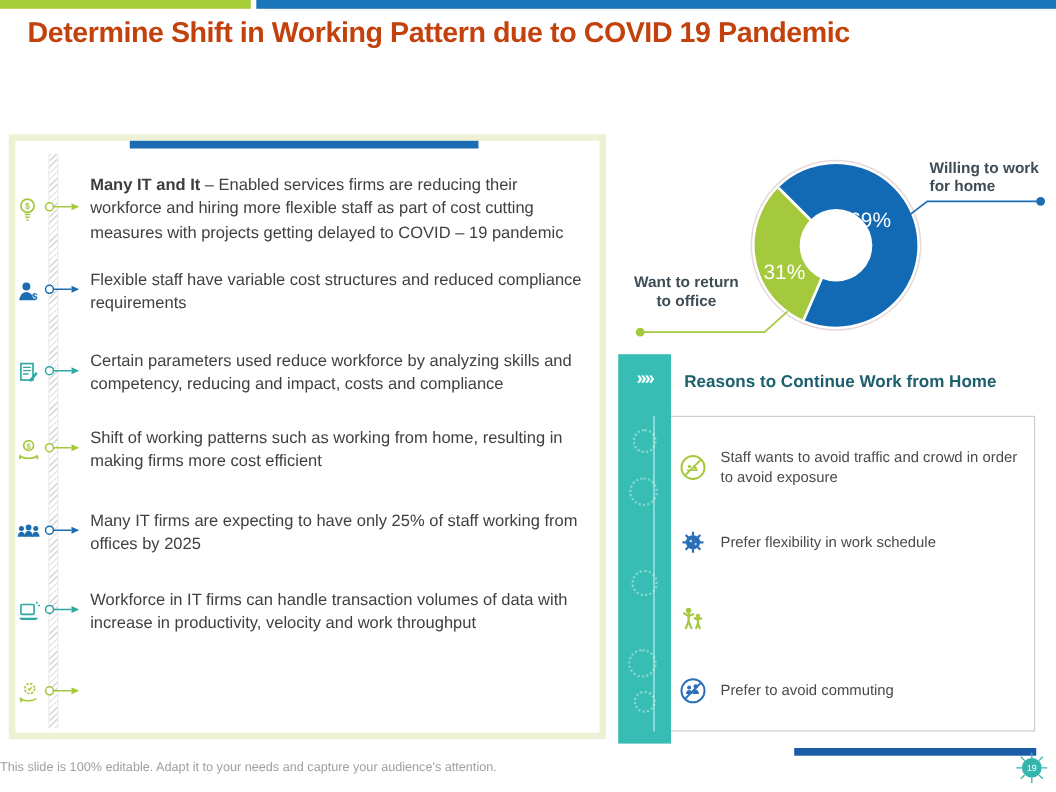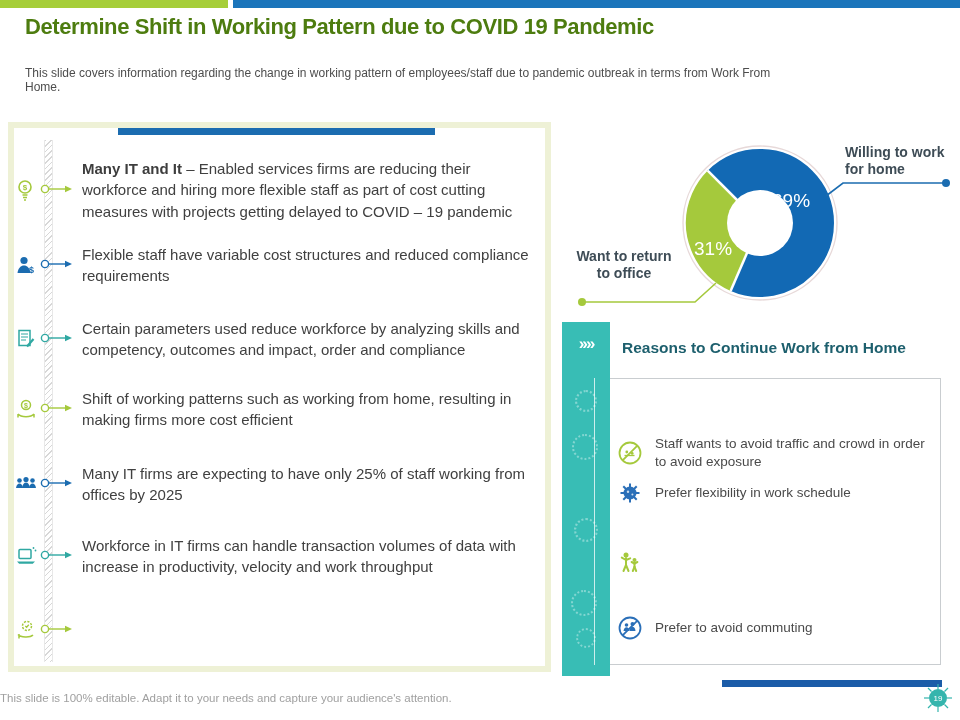--- a/index.html
+++ b/index.html
@@ -3,22 +3,22 @@
 <meta charset="utf-8">
 <style>
   * { margin:0; padding:0; box-sizing:border-box; }
   body { font-family:"Liberation Sans", sans-serif; background:#fff; }
   .slide { position:relative; width:960px; height:720px; background:#fff; overflow:hidden; }
 
   
   .bar-green { position:absolute; left:0; top:0; width:228px; height:8px; background:#a6ce39; }
   .bar-blue  { position:absolute; left:233px; top:0; width:727px; height:8px; background:#1b75bb; }
 
-  .title { position:absolute; left:25px; top:14px; width:900px; font-size:22px; font-weight:bold;
-           color:#4d7c0f; letter-spacing:-0.4px; }
+  .title { position:absolute; left:25px; top:14px; width:900px; font-size:26px; font-weight:bold;
+           color:#c2410c; letter-spacing:-0.4px; }
   .subtitle { position:absolute; left:25px; top:66px; width:780px; font-size:12px; color:#4d4d4d; }
 
   
   .panel { position:absolute; left:8px; top:122px; width:543px; height:550px;
            background:#fff; border:6px solid #eef1d6; }
   .panel-accent { position:absolute; left:118px; top:128px; width:317px; height:7px; background:#1b6cb0; z-index:2; }
   .hatch { position:absolute; left:44px; top:140px; width:9px; height:522px;
            background:repeating-linear-gradient(135deg,#d7d7d7 0,#d7d7d7 1px,transparent 1px,transparent 4px);
            border-left:1px solid #e8e8e8; border-right:1px solid #e8e8e8; }
   .prow { position:absolute; left:12px; display:flex; align-items:center; }
@@ -46,38 +46,37 @@
   .chevrons { position:absolute; left:0; top:12px; width:100%; text-align:center; color:#fff;
               font-size:17px; font-weight:bold; letter-spacing:-2px; }
   .vwm { position:absolute; border:2px dotted rgba(255,255,255,.38); border-radius:50%; }
   .card-edge { position:absolute; left:594px; top:378px; width:1px; height:287px;
                background:rgba(255,255,255,.75); z-index:3; }
   .reasons-header { position:absolute; left:622px; top:339px; width:320px; font-size:15.5px;
                     font-weight:bold; color:#1d5f6d; z-index:2; }
   .reason { position:absolute; left:22px; width:312px; height:40px; display:flex; align-items:center; }
   .reason .ric { flex:0 0 26px; margin-right:12px; display:flex; }
   .reason .rtxt { font-size:13.5px; color:#4a4a4a; line-height:1.35; }
-  .q1 { top:26px;margin-top:28px; } .q2 { top:94px; } .q3 { top:164px; } .q4 { top:229px; }
+  .q1 { top:26px; } .q2 { top:94px; } .q3 { top:164px; } .q4 { top:229px; }
 
   
   .footer-text { position:absolute; left:0; top:692px; width:100%; 
                  font-size:11.5px; color:#a0a0a0; }
   .bottom-bar { position:absolute; left:722px; top:680px; width:220px; height:7px; background:#1b5ca8; }
   .badge { position:absolute; left:922px; top:682px; }
 </style>
 </head>
 <body>
 
 <div class="slide">
 
   <div class="bar-green"></div>
   <div class="bar-blue"></div>
 
   <div class="title">Determine Shift in Working Pattern due to COVID 19 Pandemic</div>
-  <div class="subtitle">This slide covers information regarding the change in working pattern of employees/staff due to pandemic outbreak in terms from Work From Home.</div>
 
   <div class="panel"></div>
   <div class="panel-accent"></div>
   <div class="hatch"></div>
 
   <div class="prow r1">
     <span class="ic">
       <svg width="24" height="24" viewBox="0 0 24 24">
           <circle cx="11" cy="9" r="6" fill="none" stroke="#a5c93c" stroke-width="1.6"></circle>
           <text x="11" y="12" font-size="8" font-weight="bold" fill="#a5c93c" text-anchor="middle">$</text>
@@ -120,21 +119,21 @@
           <line x1="13" y1="19.5" x2="19.5" y2="12" stroke="#2fa8a2" stroke-width="2.2"></line>
         </svg>
     </span>
     <span class="conn">
       <svg width="34" height="12" viewBox="0 0 34 12">
           <circle cx="5" cy="6" r="3.6" fill="#fff" stroke="#2fa8a2" stroke-width="1.4"></circle>
           <line x1="8.6" y1="6" x2="25" y2="6" stroke="#2fa8a2" stroke-width="1.4"></line>
           <path d="M25 2.8L32 6l-7 3.2z" fill="#2fa8a2"></path>
         </svg>
     </span>
-    <span class="ptxt">Certain parameters used reduce workforce by analyzing skills and competency, outcomes and impact, order and compliance</span>
+    <span class="ptxt">Certain parameters used reduce workforce by analyzing skills and competency, reducing and impact, costs and compliance</span>
   </div>
 
   <div class="prow r4">
     <span class="ic">
       <svg width="24" height="24" viewBox="0 0 24 24">
           <circle cx="12" cy="8" r="4.5" fill="none" stroke="#a5c93c" stroke-width="1.5"></circle>
           <text x="12" y="11" font-size="7" font-weight="bold" fill="#a5c93c" text-anchor="middle">$</text>
           <path d="M4 17c3 3.5 13 3.5 16 0M4 17v3.5M20 17v3.5" stroke="#a5c93c" stroke-width="1.5" fill="none"></path>
         </svg>
     </span>

